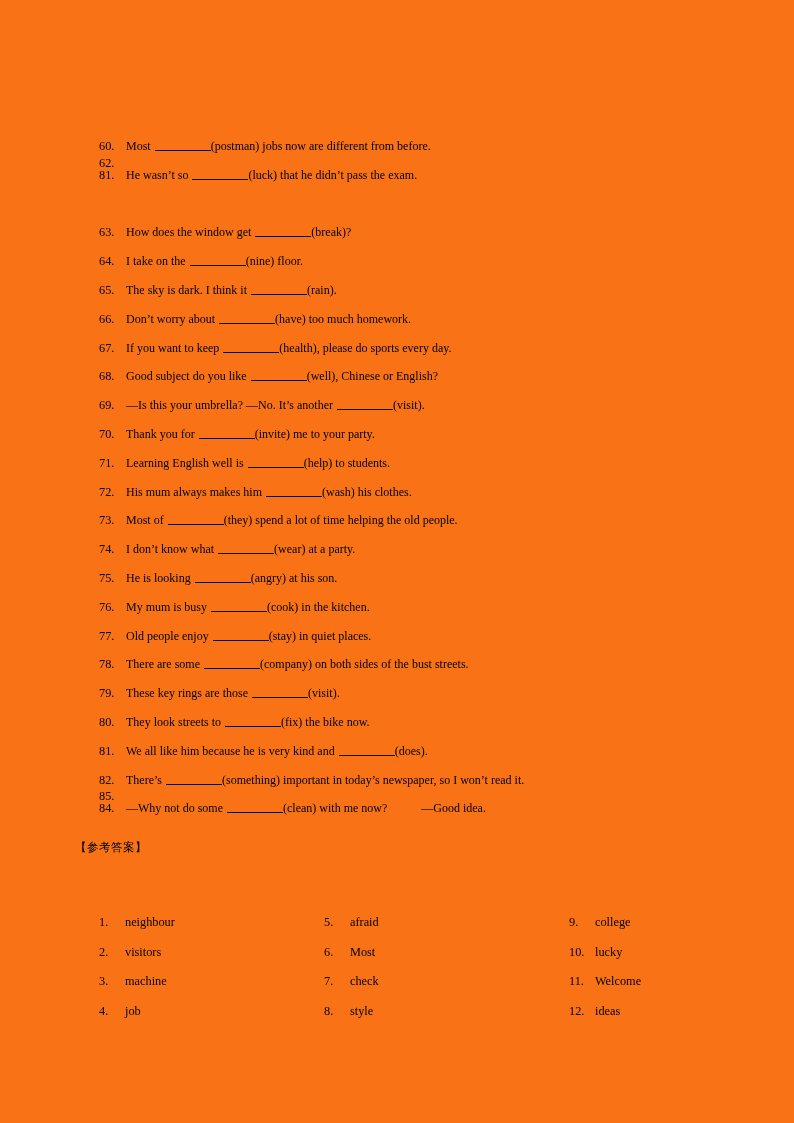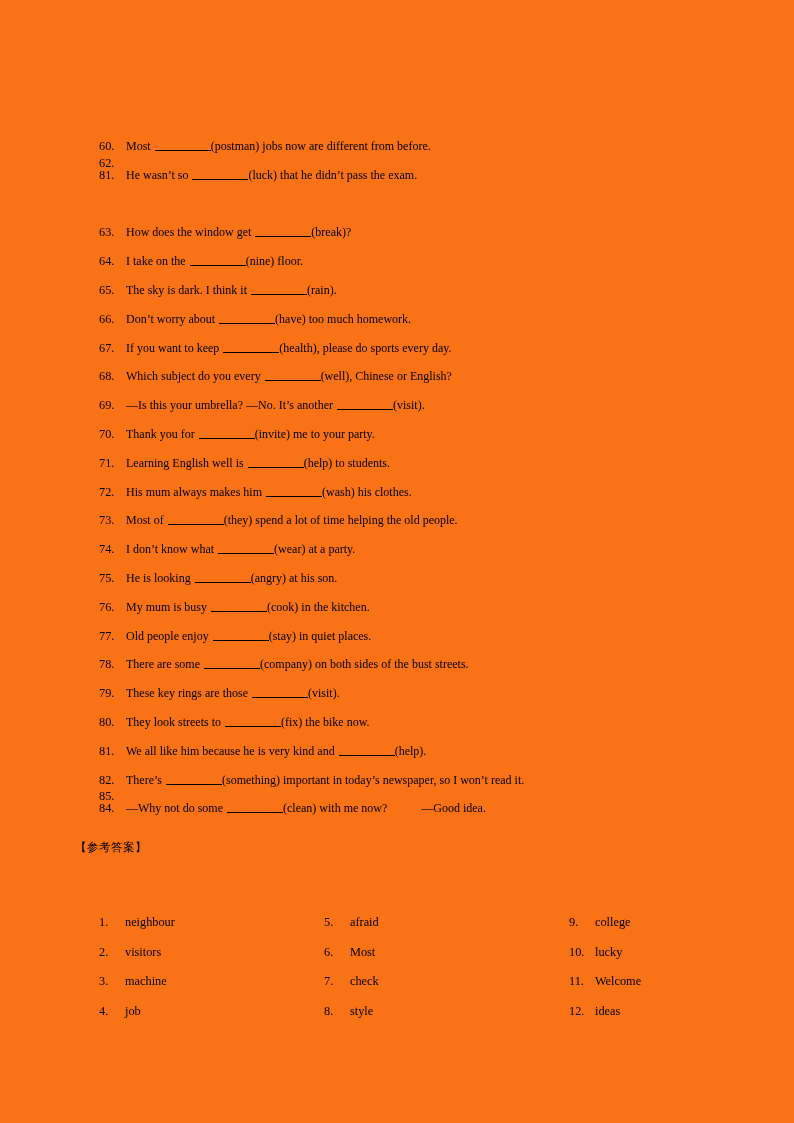--- a/index.html
+++ b/index.html
@@ -143,21 +143,21 @@
       <div class="q-row">
         <span class="q-num">66.</span>
         <span class="q-text"><span>Don’t worry about</span> <span class="blank"></span><span>(have) too much homework.</span></span>
       </div>
       <div class="q-row">
         <span class="q-num">67.</span>
         <span class="q-text"><span>If you want to keep</span> <span class="blank"></span><span>(health), please do sports every day.</span></span>
       </div>
       <div class="q-row">
         <span class="q-num">68.</span>
-        <span class="q-text"><span>Which subject do you every</span> <span class="blank"></span><span>(well), Chinese or English?</span></span>
+        <span class="q-text"><span>Good subject do you like</span> <span class="blank"></span><span>(well), Chinese or English?</span></span>
       </div>
       <div class="q-row">
         <span class="q-num">69.</span>
         <span class="q-text"><span>—Is this your umbrella? —No. It’s another</span> <span class="blank"></span><span>(visit).</span></span>
       </div>
       <div class="q-row">
         <span class="q-num">70.</span>
         <span class="q-text"><span>Thank you for</span> <span class="blank"></span><span>(invite) me to your party.</span></span>
       </div>
       <div class="q-row">
@@ -195,21 +195,21 @@
       <div class="q-row">
         <span class="q-num">79.</span>
         <span class="q-text"><span>These key rings are those</span> <span class="blank"></span><span>(visit).</span></span>
       </div>
       <div class="q-row">
         <span class="q-num">80.</span>
         <span class="q-text"><span>They look streets to</span> <span class="blank"></span><span>(fix) the bike now.</span></span>
       </div>
       <div class="q-row">
         <span class="q-num">81.</span>
-        <span class="q-text"><span>We all like him because he is very kind and</span> <span class="blank"></span><span>(help).</span></span>
+        <span class="q-text"><span>We all like him because he is very kind and</span> <span class="blank"></span><span>(does).</span></span>
       </div>
       <div class="q-row">
         <span class="q-num">82.</span>
         <span class="q-text"><span>There’s</span> <span class="blank"></span><span>(something) important in today’s newspaper, so I won’t read it.</span></span>
       </div>
       <div class="q-row">
         <span class="q-num">84.</span>
         <span class="q-text"><span>—Why not do some</span> <span class="blank"></span><span>(clean) with me now?</span><span class="gap-wide"></span><span>—Good idea.</span></span>
       </div>
       <div class="q-row">

